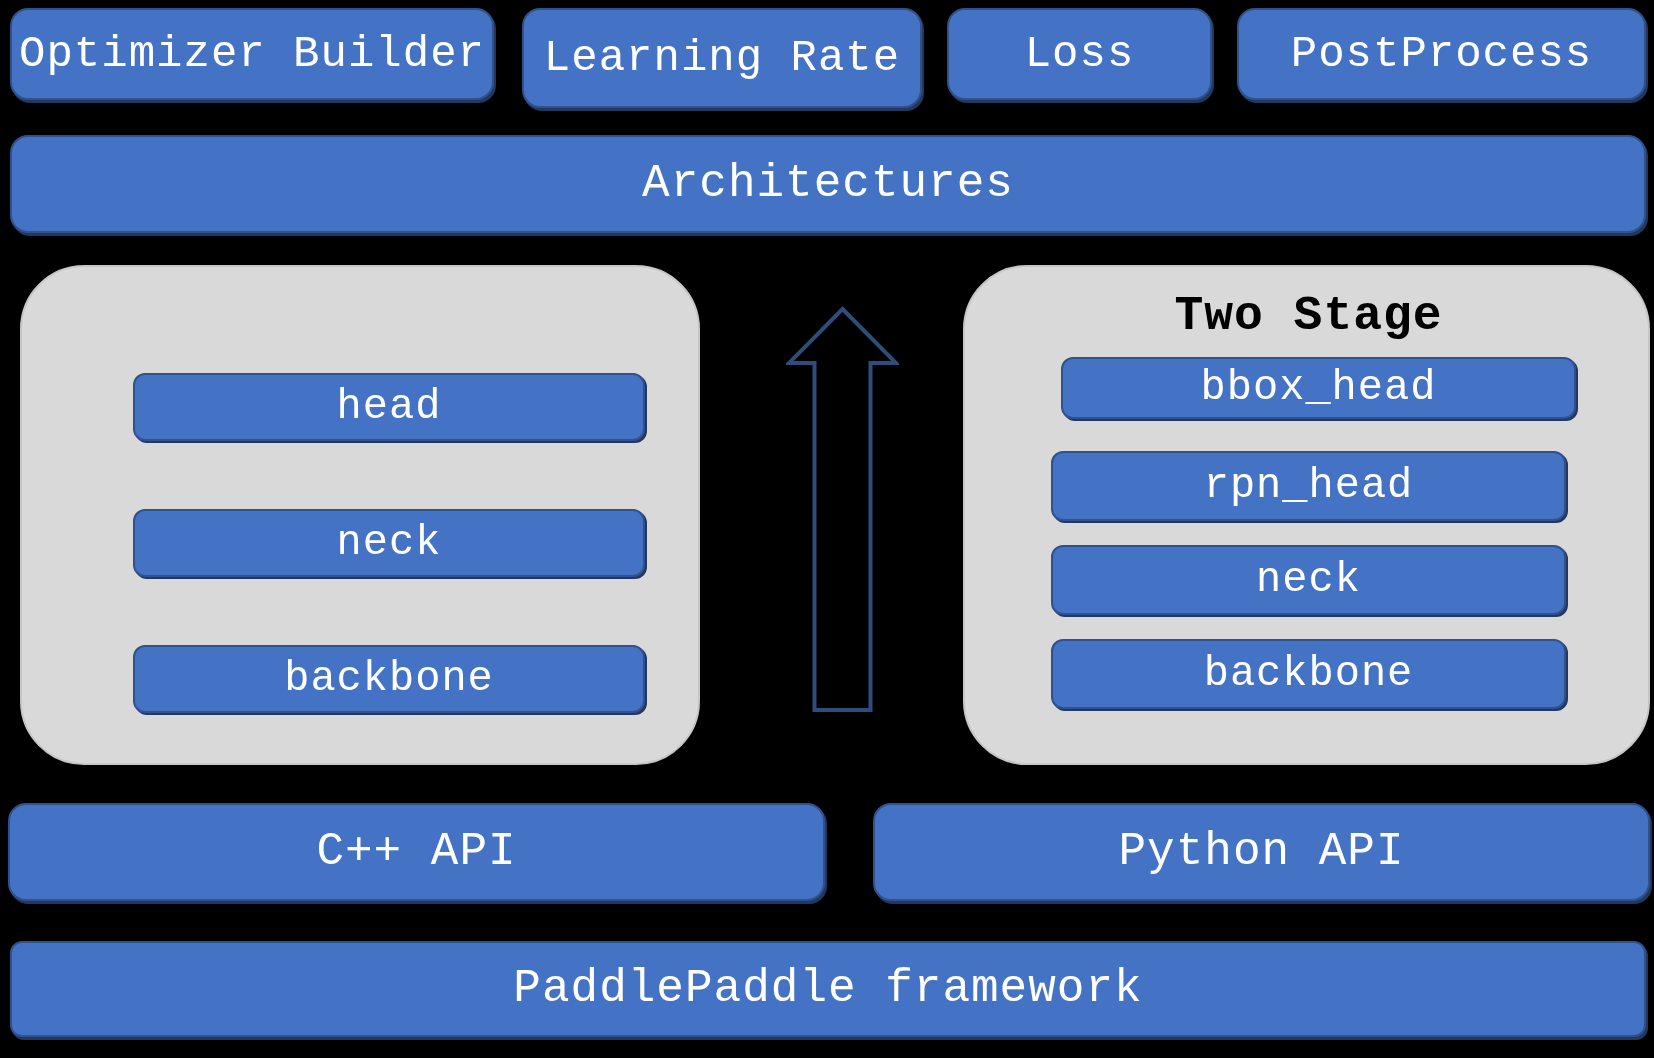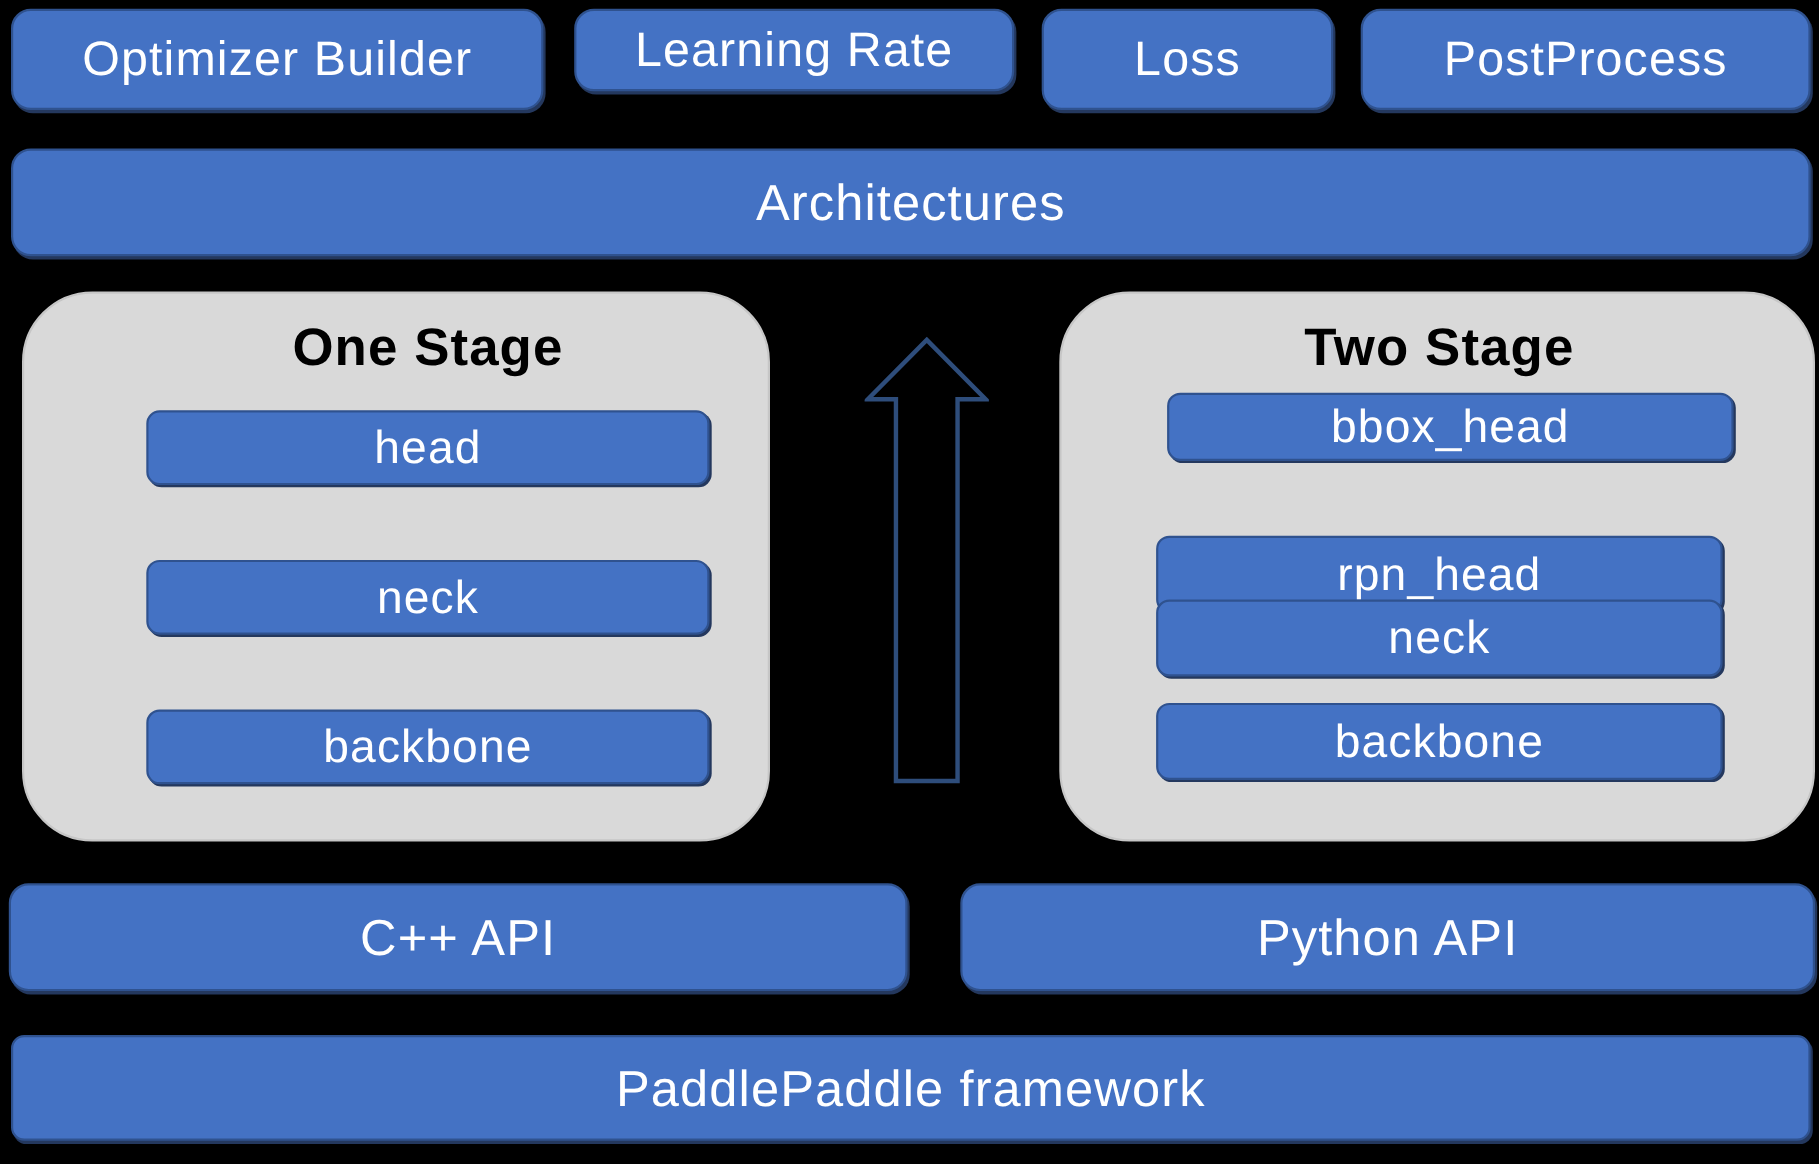--- a/index.html
+++ b/index.html
@@ -16,21 +16,21 @@
   html, body {
     margin: 0;
     padding: 0;
     background: var(--background);
   }
   .canvas {
     position: relative;
     width: 1654px;
     height: 1058px;
     background: var(--background);
-    font-family: Liberation Sans, sans-serif;
+    font-family: Liberation Mono, monospace;
     overflow: hidden;
   }
   .blue-box {
     position: absolute;
     box-sizing: border-box;
     background: var(--box-blue);
     border: 2px solid var(--box-blue-border);
     border-radius: 18px;
     box-shadow: 2px 3px 0 var(--box-blue-shadow);
     color: var(--text-on-blue);
@@ -75,36 +75,35 @@
   }
 </style>
 </head>
 <body>
 
 <div class="canvas">
 
   <div class="blue-box" style="left:10px; top:8px; width:484px; height:92px;">
     <span>Optimizer Builder</span>
   </div>
-  <div class="blue-box" style="left:522px; top:8px; width:400px; height:75px;">
+  <div class="blue-box" style="left:522px; top:8px; width:400px; height:100px;">
     <span>Learning Rate</span>
   </div>
   <div class="blue-box" style="left:947px; top:8px; width:265px; height:92px;">
     <span>Loss</span>
   </div>
   <div class="blue-box" style="left:1237px; top:8px; width:409px; height:92px;">
     <span>PostProcess</span>
   </div>
 
   <div class="blue-box wide-bar" style="left:10px; top:135px; width:1636px; height:98px;justify-content:center;">
     <span>Architectures</span>
   </div>
 
   <div class="stage-container" style="left:20px; top:265px; width:680px; height:500px;">
-    <div class="stage-title" style="left:111px; top:14px; width:512px; height:70px;">One Stage</div>
     <div class="blue-box layer-bar" style="left:111px; top:106px; width:512px; height:68px;">
       <span>head</span>
     </div>
     <div class="blue-box layer-bar" style="left:111px; top:242px; width:512px; height:68px;">
       <span>neck</span>
     </div>
     <div class="blue-box layer-bar" style="left:111px; top:378px; width:512px; height:68px;">
       <span>backbone</span>
     </div>
   </div>
@@ -113,21 +112,21 @@
     <svg width="113" height="407" viewBox="0 0 113 407" xmlns="http://www.w3.org/2000/svg">
       <polygon points="56.5,3 110,57 84.5,57 84.5,404 28.5,404 28.5,57 3,57" fill="none" style="stroke: var(--arrow-outline);" stroke-width="4" stroke-linejoin="miter"></polygon>
     </svg>
   </div>
 
   <div class="stage-container" style="left:963px; top:265px; width:687px; height:500px;">
     <div class="stage-title" style="left:86px; top:14px; width:515px; height:70px;">Two Stage</div>
     <div class="blue-box layer-bar" style="left:96px; top:90px; width:515px; height:62px;">
       <span>bbox_head</span>
     </div>
-    <div class="blue-box layer-bar" style="left:86px; top:184px; width:515px; height:70px;margin-top:36px;">
+    <div class="blue-box layer-bar" style="left:86px; top:184px; width:515px; height:70px;">
       <span>rpn_head</span>
     </div>
     <div class="blue-box layer-bar" style="left:86px; top:278px; width:515px; height:70px;">
       <span>neck</span>
     </div>
     <div class="blue-box layer-bar" style="left:86px; top:372px; width:515px; height:70px;">
       <span>backbone</span>
     </div>
   </div>
 

